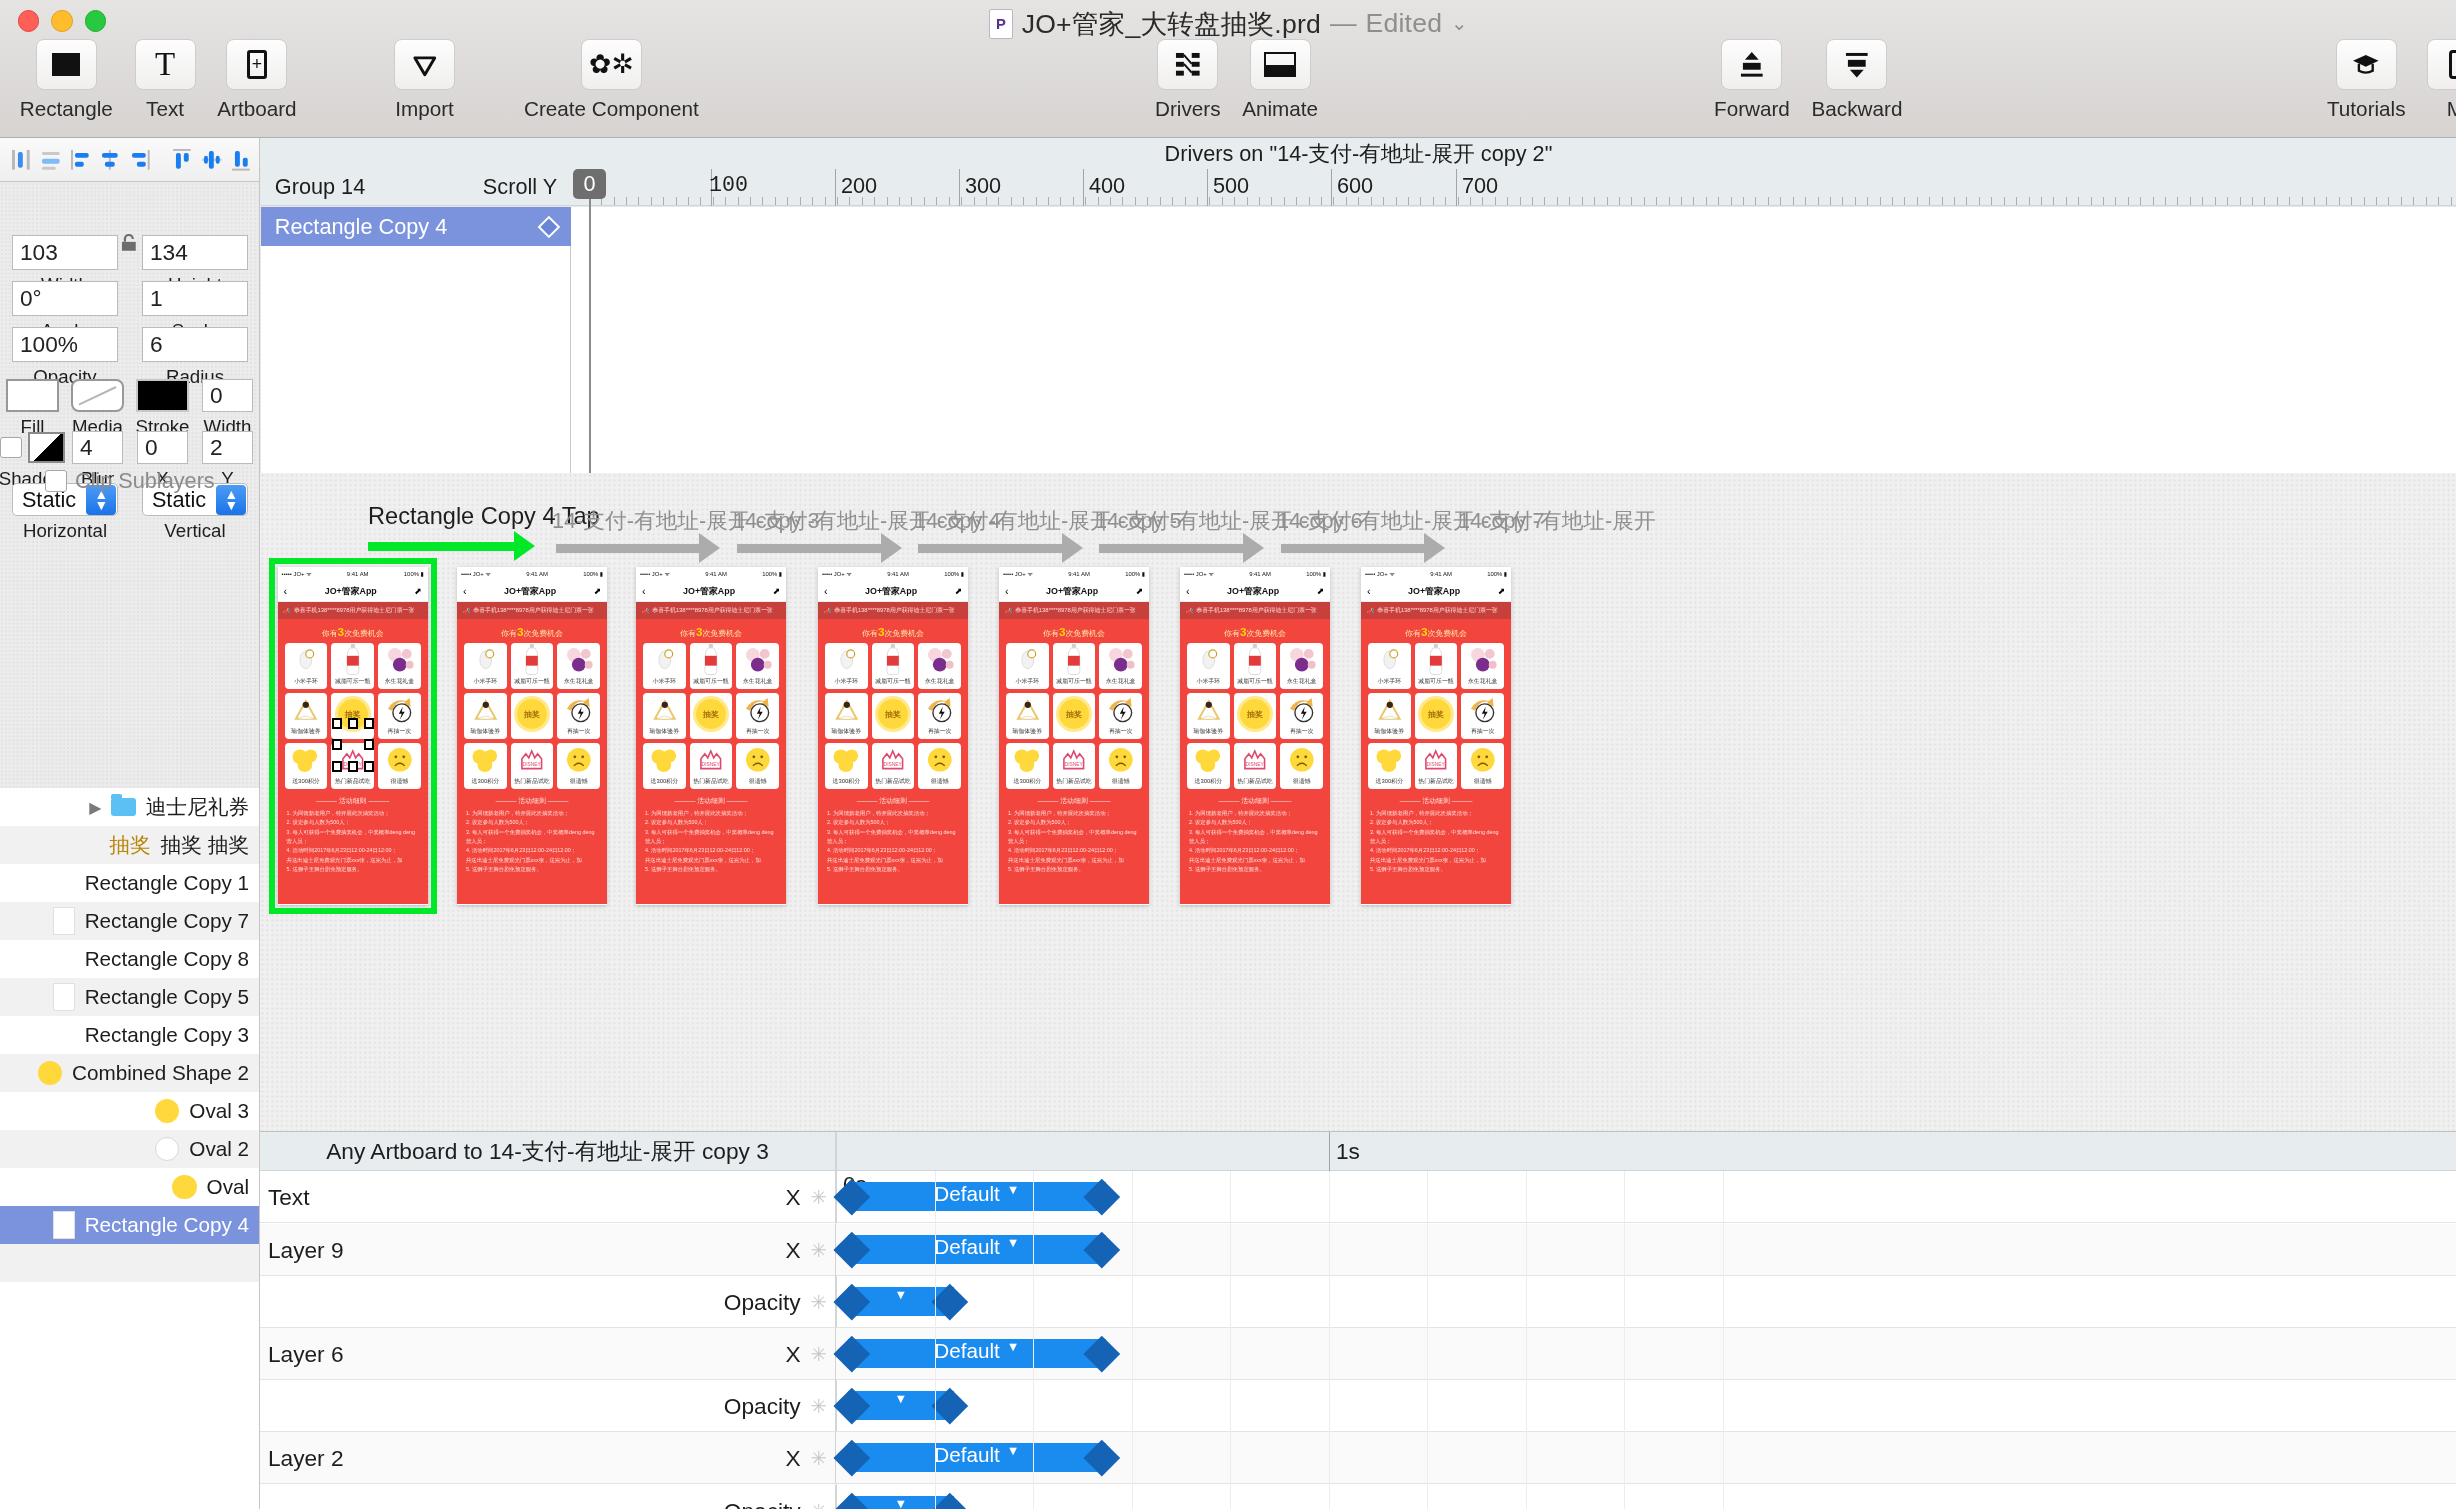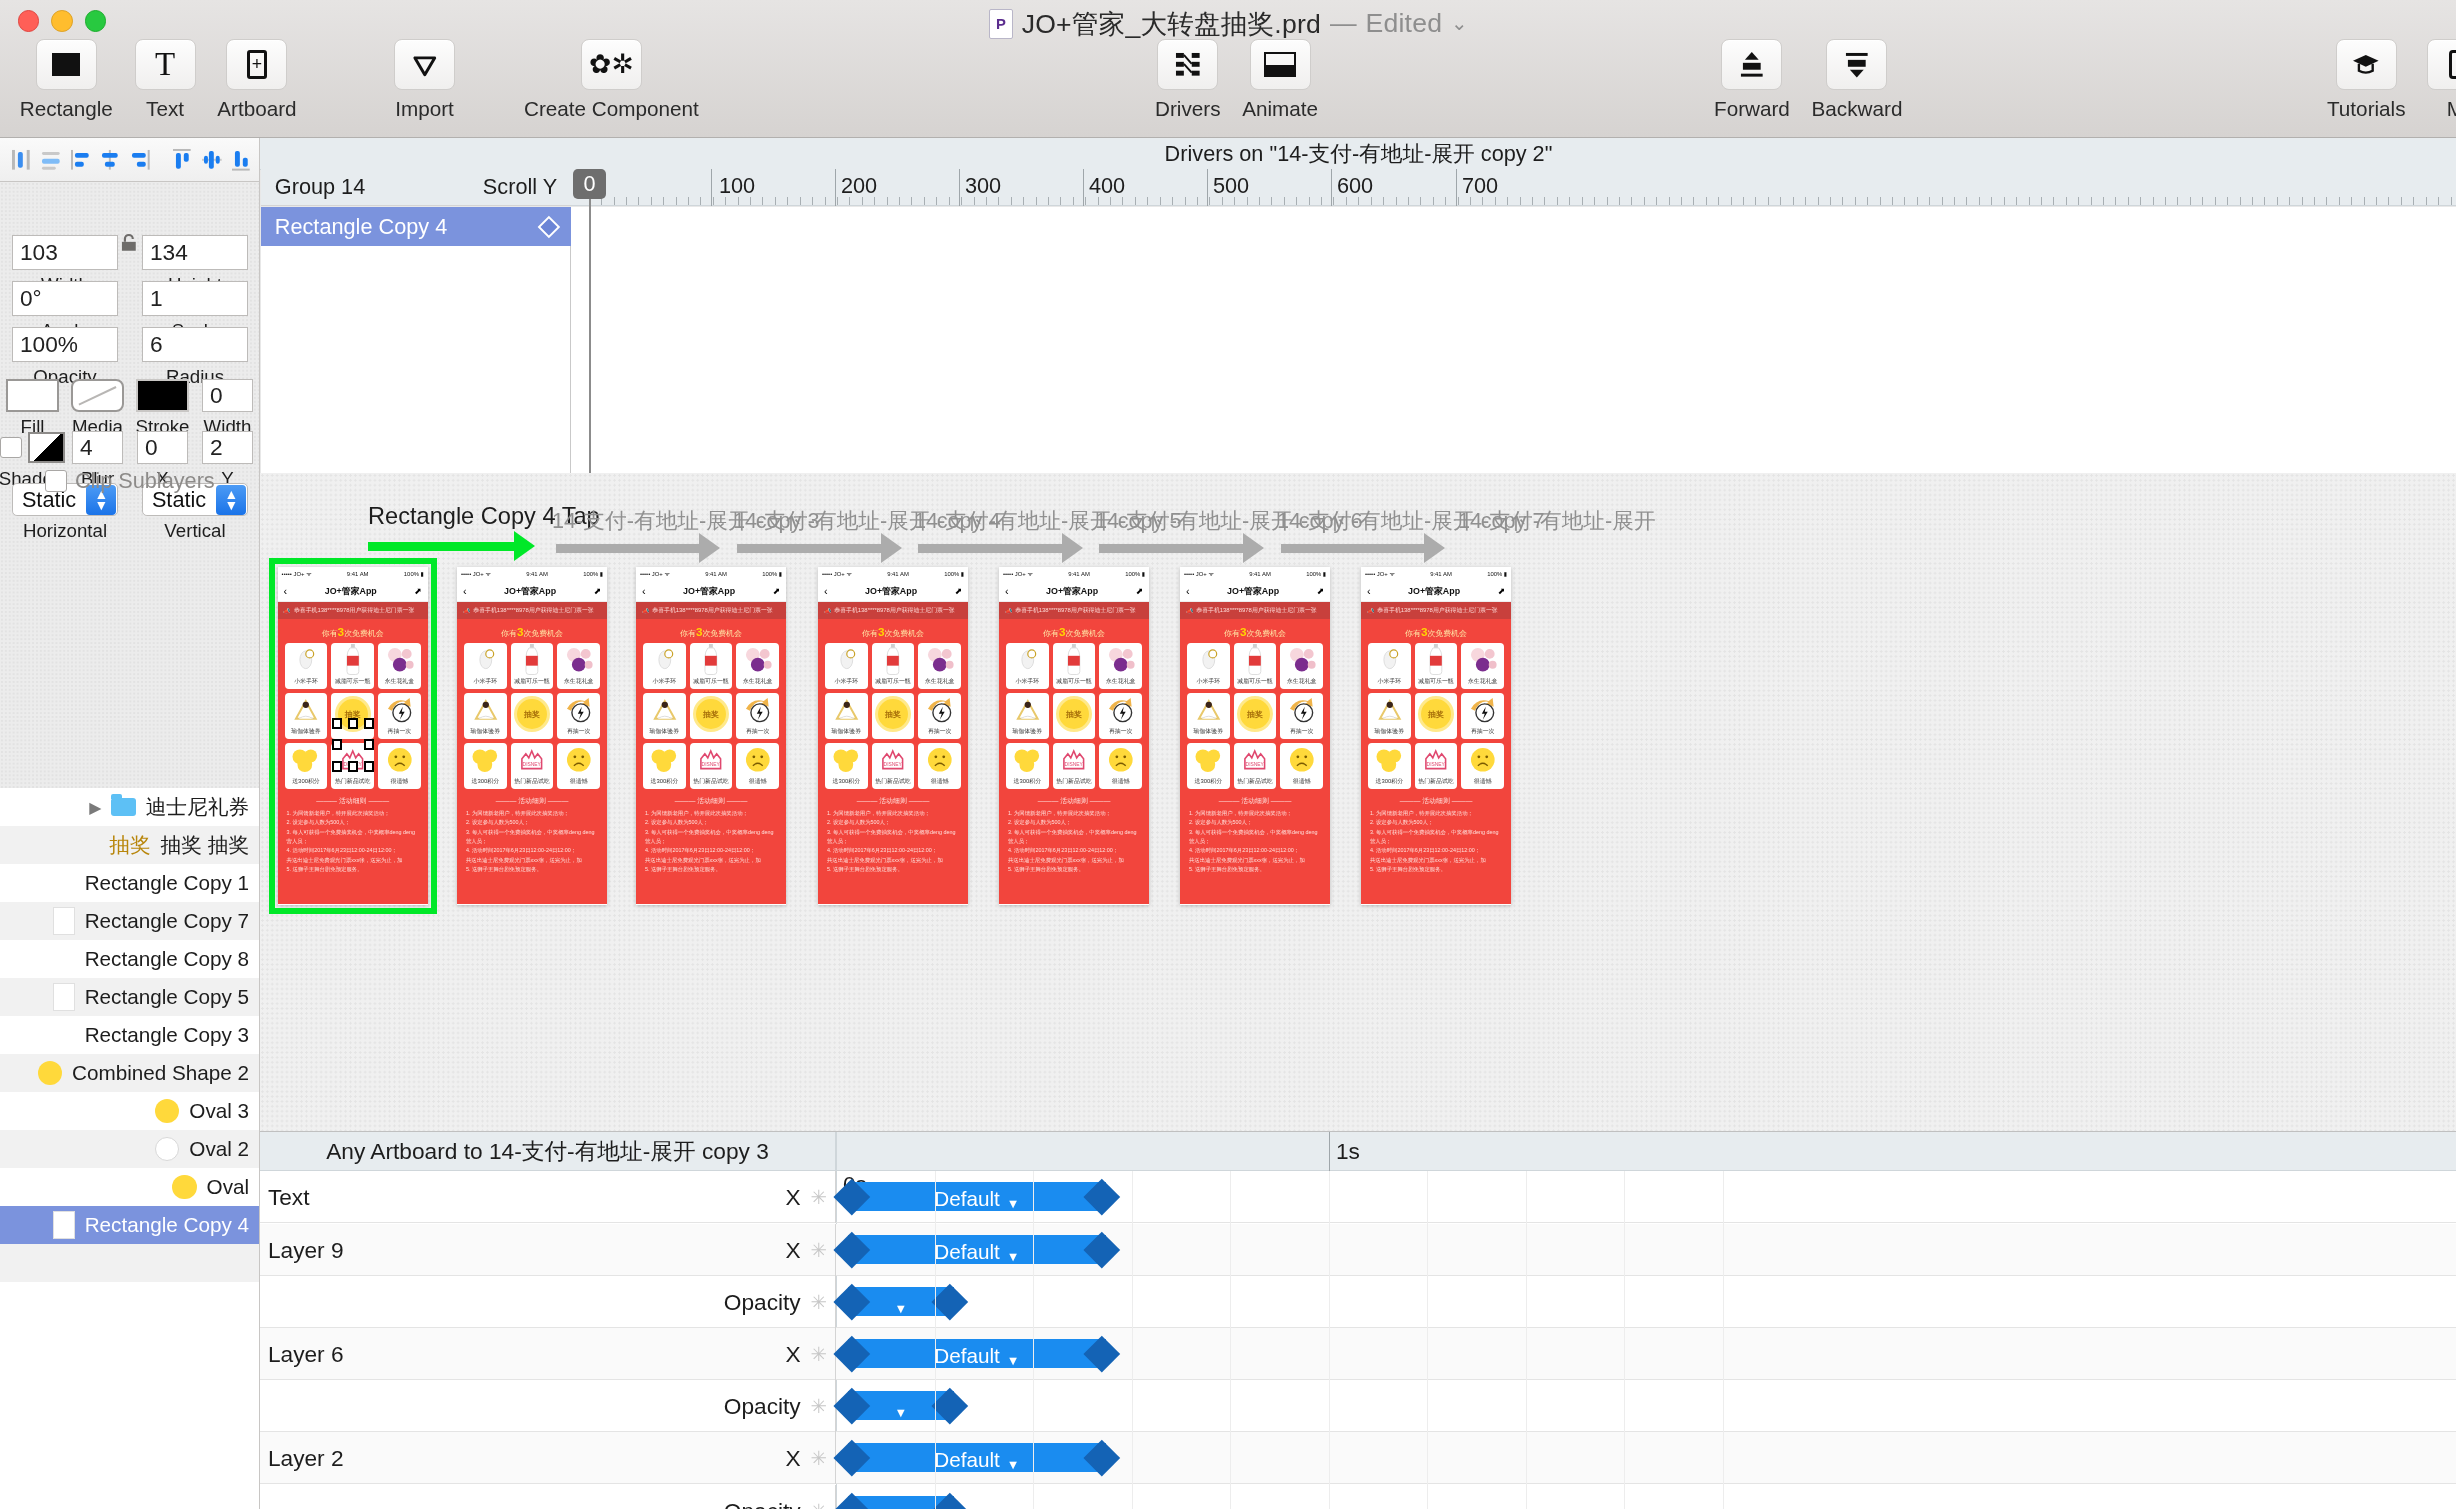--- a/index.html
+++ b/index.html
@@ -250,21 +250,21 @@
   .tname{
     position:absolute;left:0;top:0;width:576px;height:52px;display:flex;align-items:center;
     padding:0 7.9px;font-size:22.7px;color:#1d1d1d;border-right:1px solid #d4d4d4;
   }
   .tname .nm{ flex:1; }
   .tname .xs{ margin-right:9.9px;font-size:22.7px; }
   .snow{ color:#c7c7c7;font-size:19.7px; }
   .track{ position:absolute;left:576px;top:0;width:1620px;height:52px; }
   .bar{
     position:absolute;top:10.8px;height:29.6px;background:#1a8cf0;
-    display:flex;align-items:flex-end;justify-content:center;
+    display:flex;align-items:flex-start;justify-content:center;
     color:#fff;font-size:20.7px;gap:6.9px;
   }
   .bar:before,.bar:after{
     content:"";position:absolute;top:2px;width:25.6px;height:25.6px;background:#1463b5;
     transform:rotate(45deg);
   }
   .bar:before{ left:-8.9px; }
   .bar:after{ right:-8.9px; }
   .barlbl{ position:relative;z-index:2; }
   .caret{ position:relative;z-index:2;font-size:12.8px; }
@@ -640,21 +640,21 @@
   <span>Rectangle Copy 4</span>
   <span class="diamond"></span>
 </div>
 
 <div class="driversBody"></div>
 
 <div class="ruler">
   <div class="rtick" style="left:17.7px;"></div>
   <div class="rlab" style="left:23.6px;">0</div>
   <div class="rtick" style="left:140px;"></div>
-  <div class="rlab" style="left:148px;">100</div>
+  <div class="rlab" style="left:138px;font-family:Liberation Mono, monospace;">100</div>
   <div class="rtick" style="left:264px;"></div>
   <div class="rlab" style="left:270px;">200</div>
   <div class="rtick" style="left:388px;"></div>
   <div class="rlab" style="left:394px;">300</div>
   <div class="rtick" style="left:512px;"></div>
   <div class="rlab" style="left:518px;">400</div>
   <div class="rtick" style="left:636px;"></div>
   <div class="rlab" style="left:642px;">500</div>
   <div class="rtick" style="left:760px;"></div>
   <div class="rlab" style="left:766px;">600</div>

